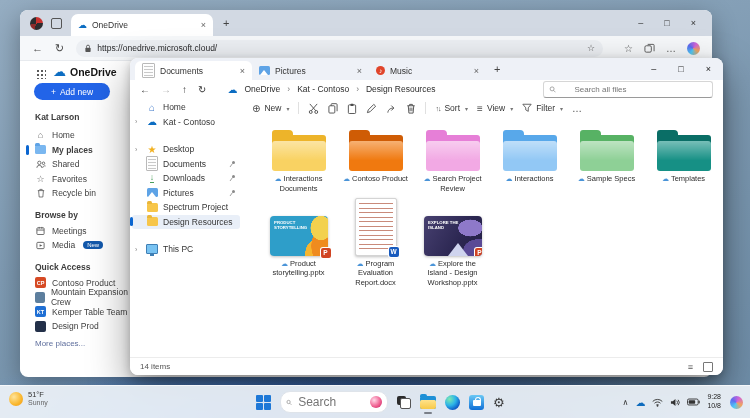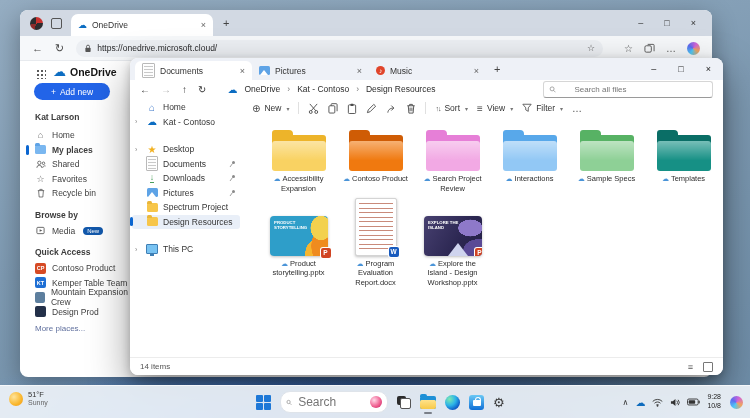--- a/index.html
+++ b/index.html
@@ -230,40 +230,49 @@
                 <path d="M1 3 h8 M3.5 3 V1.5 h3 V3 M2 3 l.7 8 h4.6 l.7-8" fill="none" stroke="#5b5b5b"></path>
               </svg>
             </span>
           <span>Recycle bin</span>
         </div>
 
         <div class="od-sec">Browse by</div>
         <div class="od-row">
           <span class="oic">
               <svg width="9" height="9" viewBox="0 0 10 10">
+                <rect x="1" y="2" width="8" height="7.5" rx="1" fill="none" stroke="#5b5b5b"></rect>
+                <path d="M1 4.5 h8 M3.5 1 v2 M6.5 1 v2" stroke="#5b5b5b"></path>
+              </svg>
+            </span>
+          <span>Meetings</span>
+        </div>
+        <div class="od-row">
+          <span class="oic">
+              <svg width="9" height="9" viewBox="0 0 10 10">
                 <rect x="1" y="1.5" width="8" height="7" rx="1" fill="none" stroke="#5b5b5b"></rect>
                 <path d="M4 3.5 L7 5 L4 6.5 Z" fill="#5b5b5b"></path>
               </svg>
             </span>
           <span>Media</span>
           <span class="badge-new">New</span>
         </div>
 
         <div class="od-sec">Quick Access</div>
         <div class="od-row">
           <span class="qa-ic" style="background: rgb(214, 74, 36);">CP</span>
           <span>Contoso Product</span>
         </div>
         <div class="od-row">
+          <span class="qa-ic" style="background: rgb(93, 127, 158);"></span>
+          <span>Mountain Expansion Crew</span>
+        </div>
+        <div class="od-row">
           <span class="qa-ic" style="background: rgb(31, 111, 212);">KT</span>
           <span>Kemper Table Team</span>
-        </div>
-        <div class="od-row">
-          <span class="qa-ic" style="background: rgb(93, 127, 158);"></span>
-          <span>Mountain Expansion Crew</span>
         </div>
         <div class="od-row">
           <span class="qa-ic" style="background: rgb(35, 48, 73);"></span>
           <span>Design Prod</span>
         </div>
         <div class="more">More places...</div>
       </div>
     </div>
   </div>
 
@@ -432,21 +441,21 @@
         <span class="cic">…</span>
       </div>
 
       <div class="x-grid">
         <div class="cell">
           <div class="folder" style="--fb: #edb42a; --ff: #f9d262;">
               <i class="ftab"></i>
               <i class="fback"></i>
               <i class="ffront"></i>
             </div>
-          <div class="ilabel"><span class="cl">☁</span><span>Accessibility Expansion</span></div>
+          <div class="ilabel"><span class="cl">☁</span><span>Interactions Documents</span></div>
         </div>
         <div class="cell">
           <div class="folder" style="--fb: #cf5c05; --ff: #f0790f;">
               <i class="ftab"></i>
               <i class="fback"></i>
               <i class="ffront"></i>
             </div>
           <div class="ilabel"><span class="cl">☁</span><span>Contoso Product</span></div>
         </div>
         <div class="cell">

